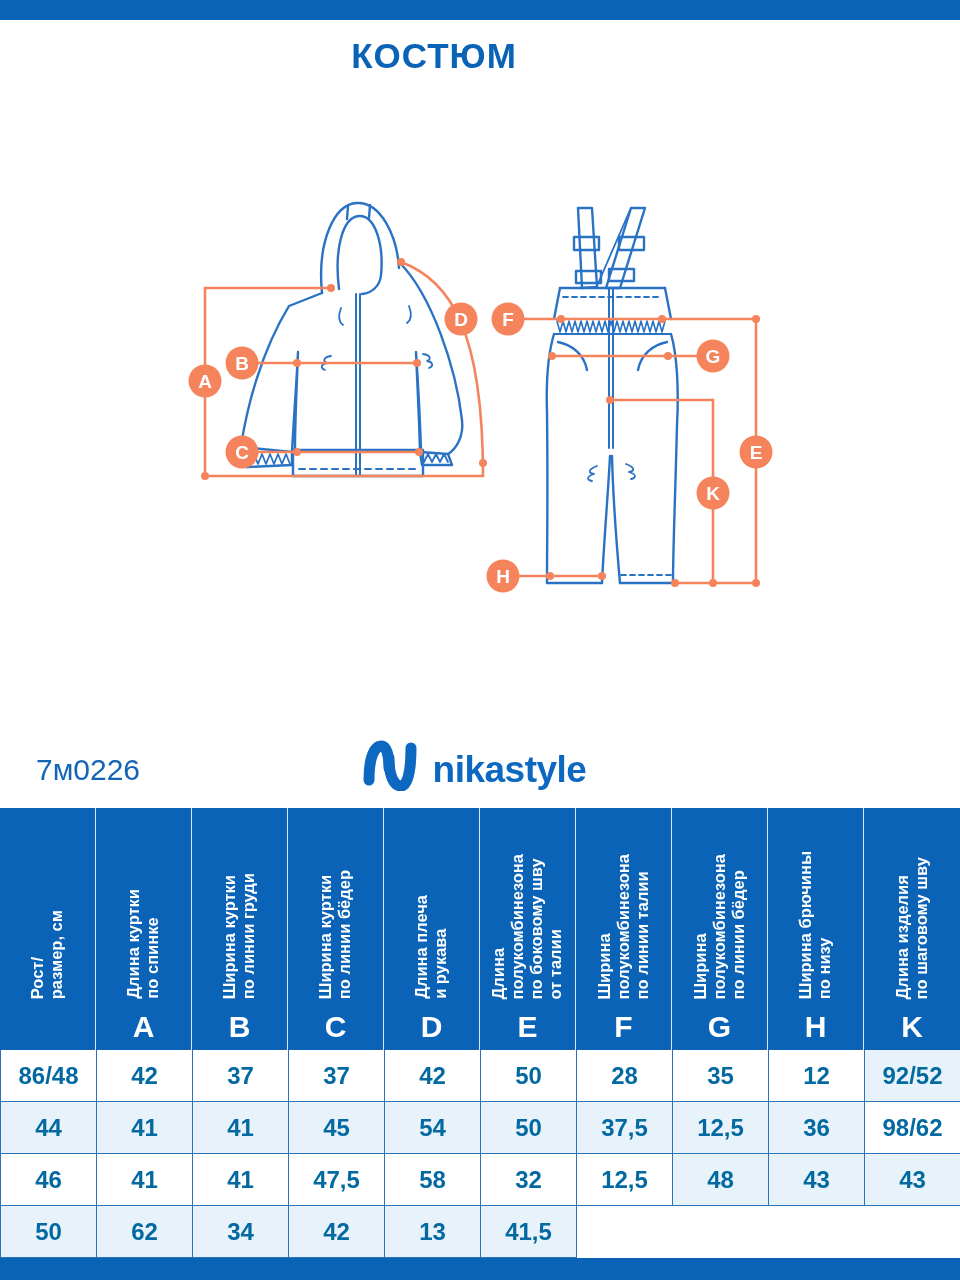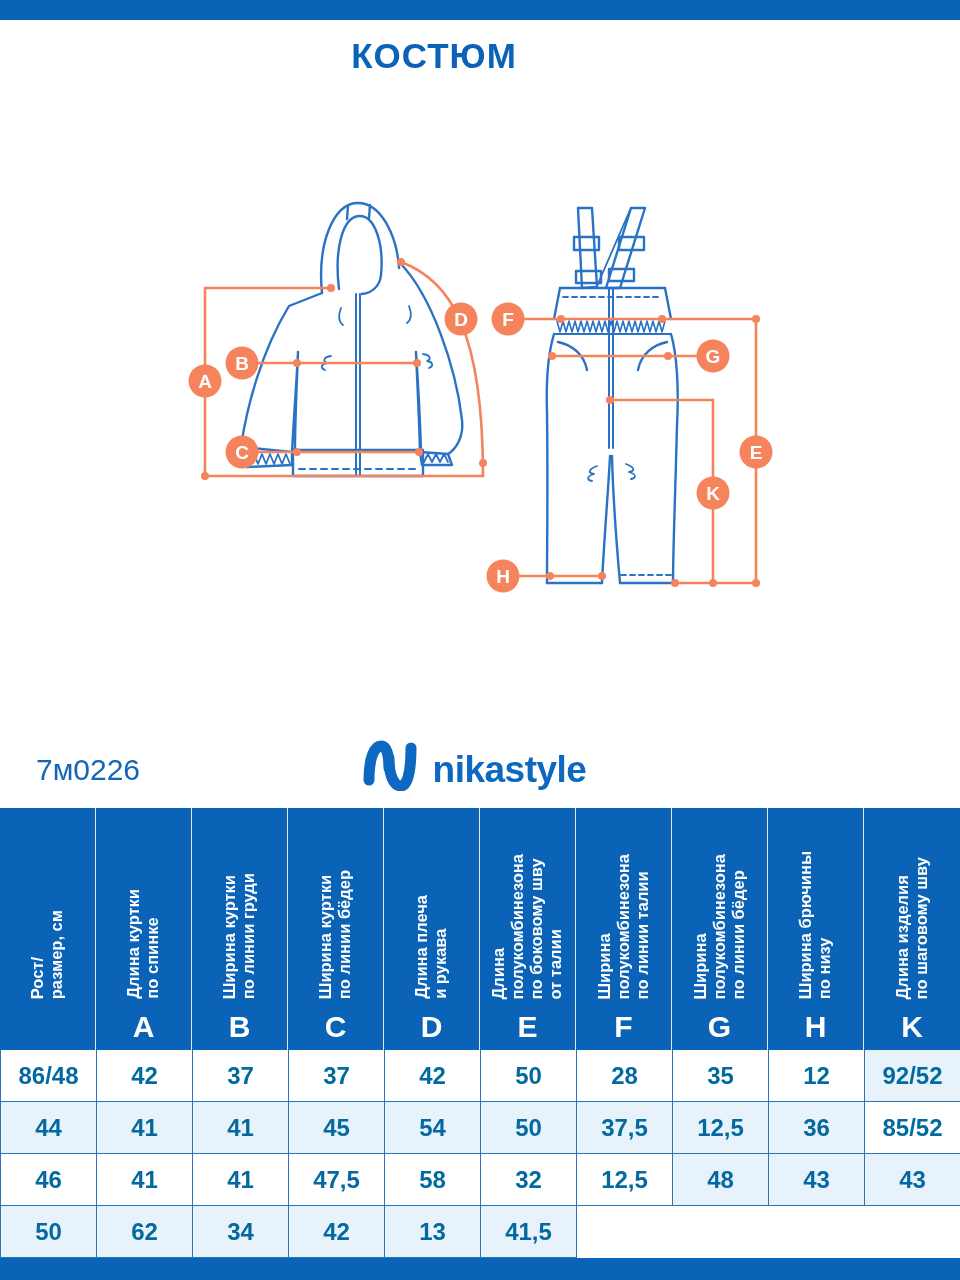--- a/index.html
+++ b/index.html
@@ -269,21 +269,21 @@
     <div class="dcell alt">44</div>
     <div class="dcell alt">41</div>
     <div class="dcell alt">41</div>
     <div class="dcell alt">45</div>
     <div class="dcell alt">54</div>
     <div class="dcell alt">50</div>
     <div class="dcell alt">37,5</div>
     <div class="dcell alt">12,5</div>
     <div class="dcell alt">36</div>
 
-    <div class="dcell">85/52</div>
+    <div class="dcell">98/62</div>
     <div class="dcell">46</div>
     <div class="dcell">41</div>
     <div class="dcell">41</div>
     <div class="dcell">47,5</div>
     <div class="dcell">58</div>
     <div class="dcell">32</div>
     <div class="dcell">12,5</div>
 
     <div class="dcell alt">48</div>
     <div class="dcell alt">43</div>

